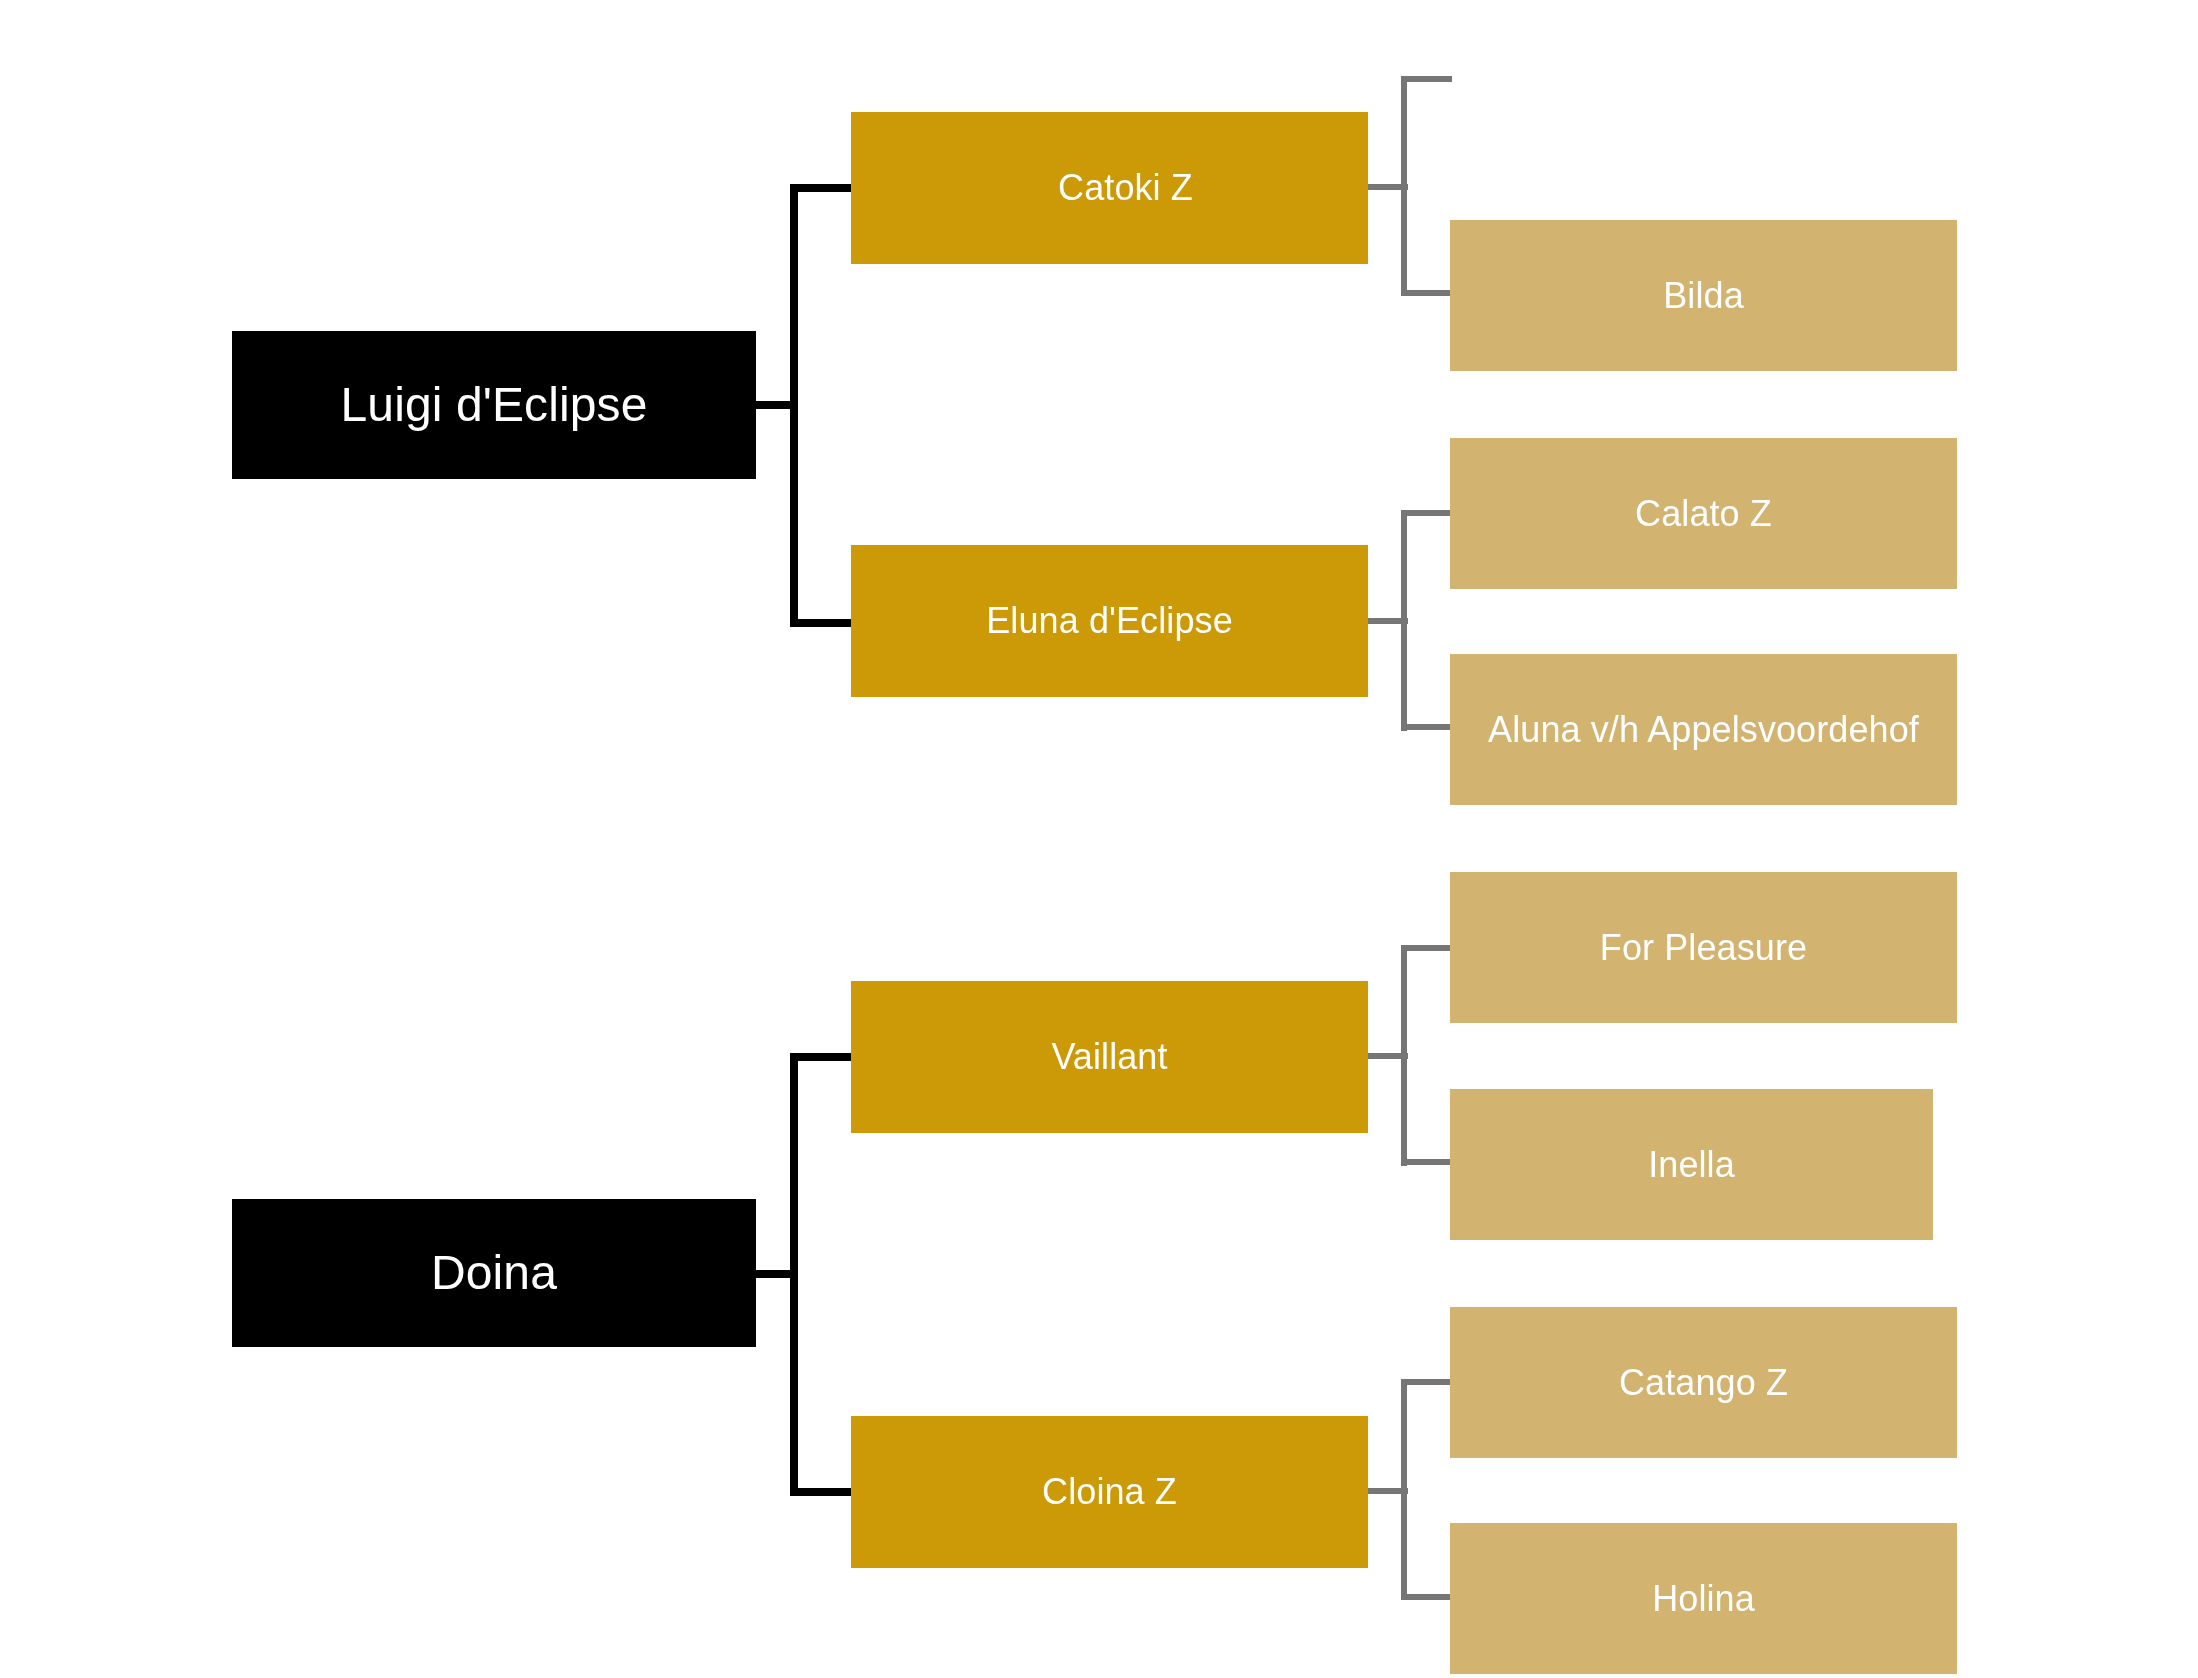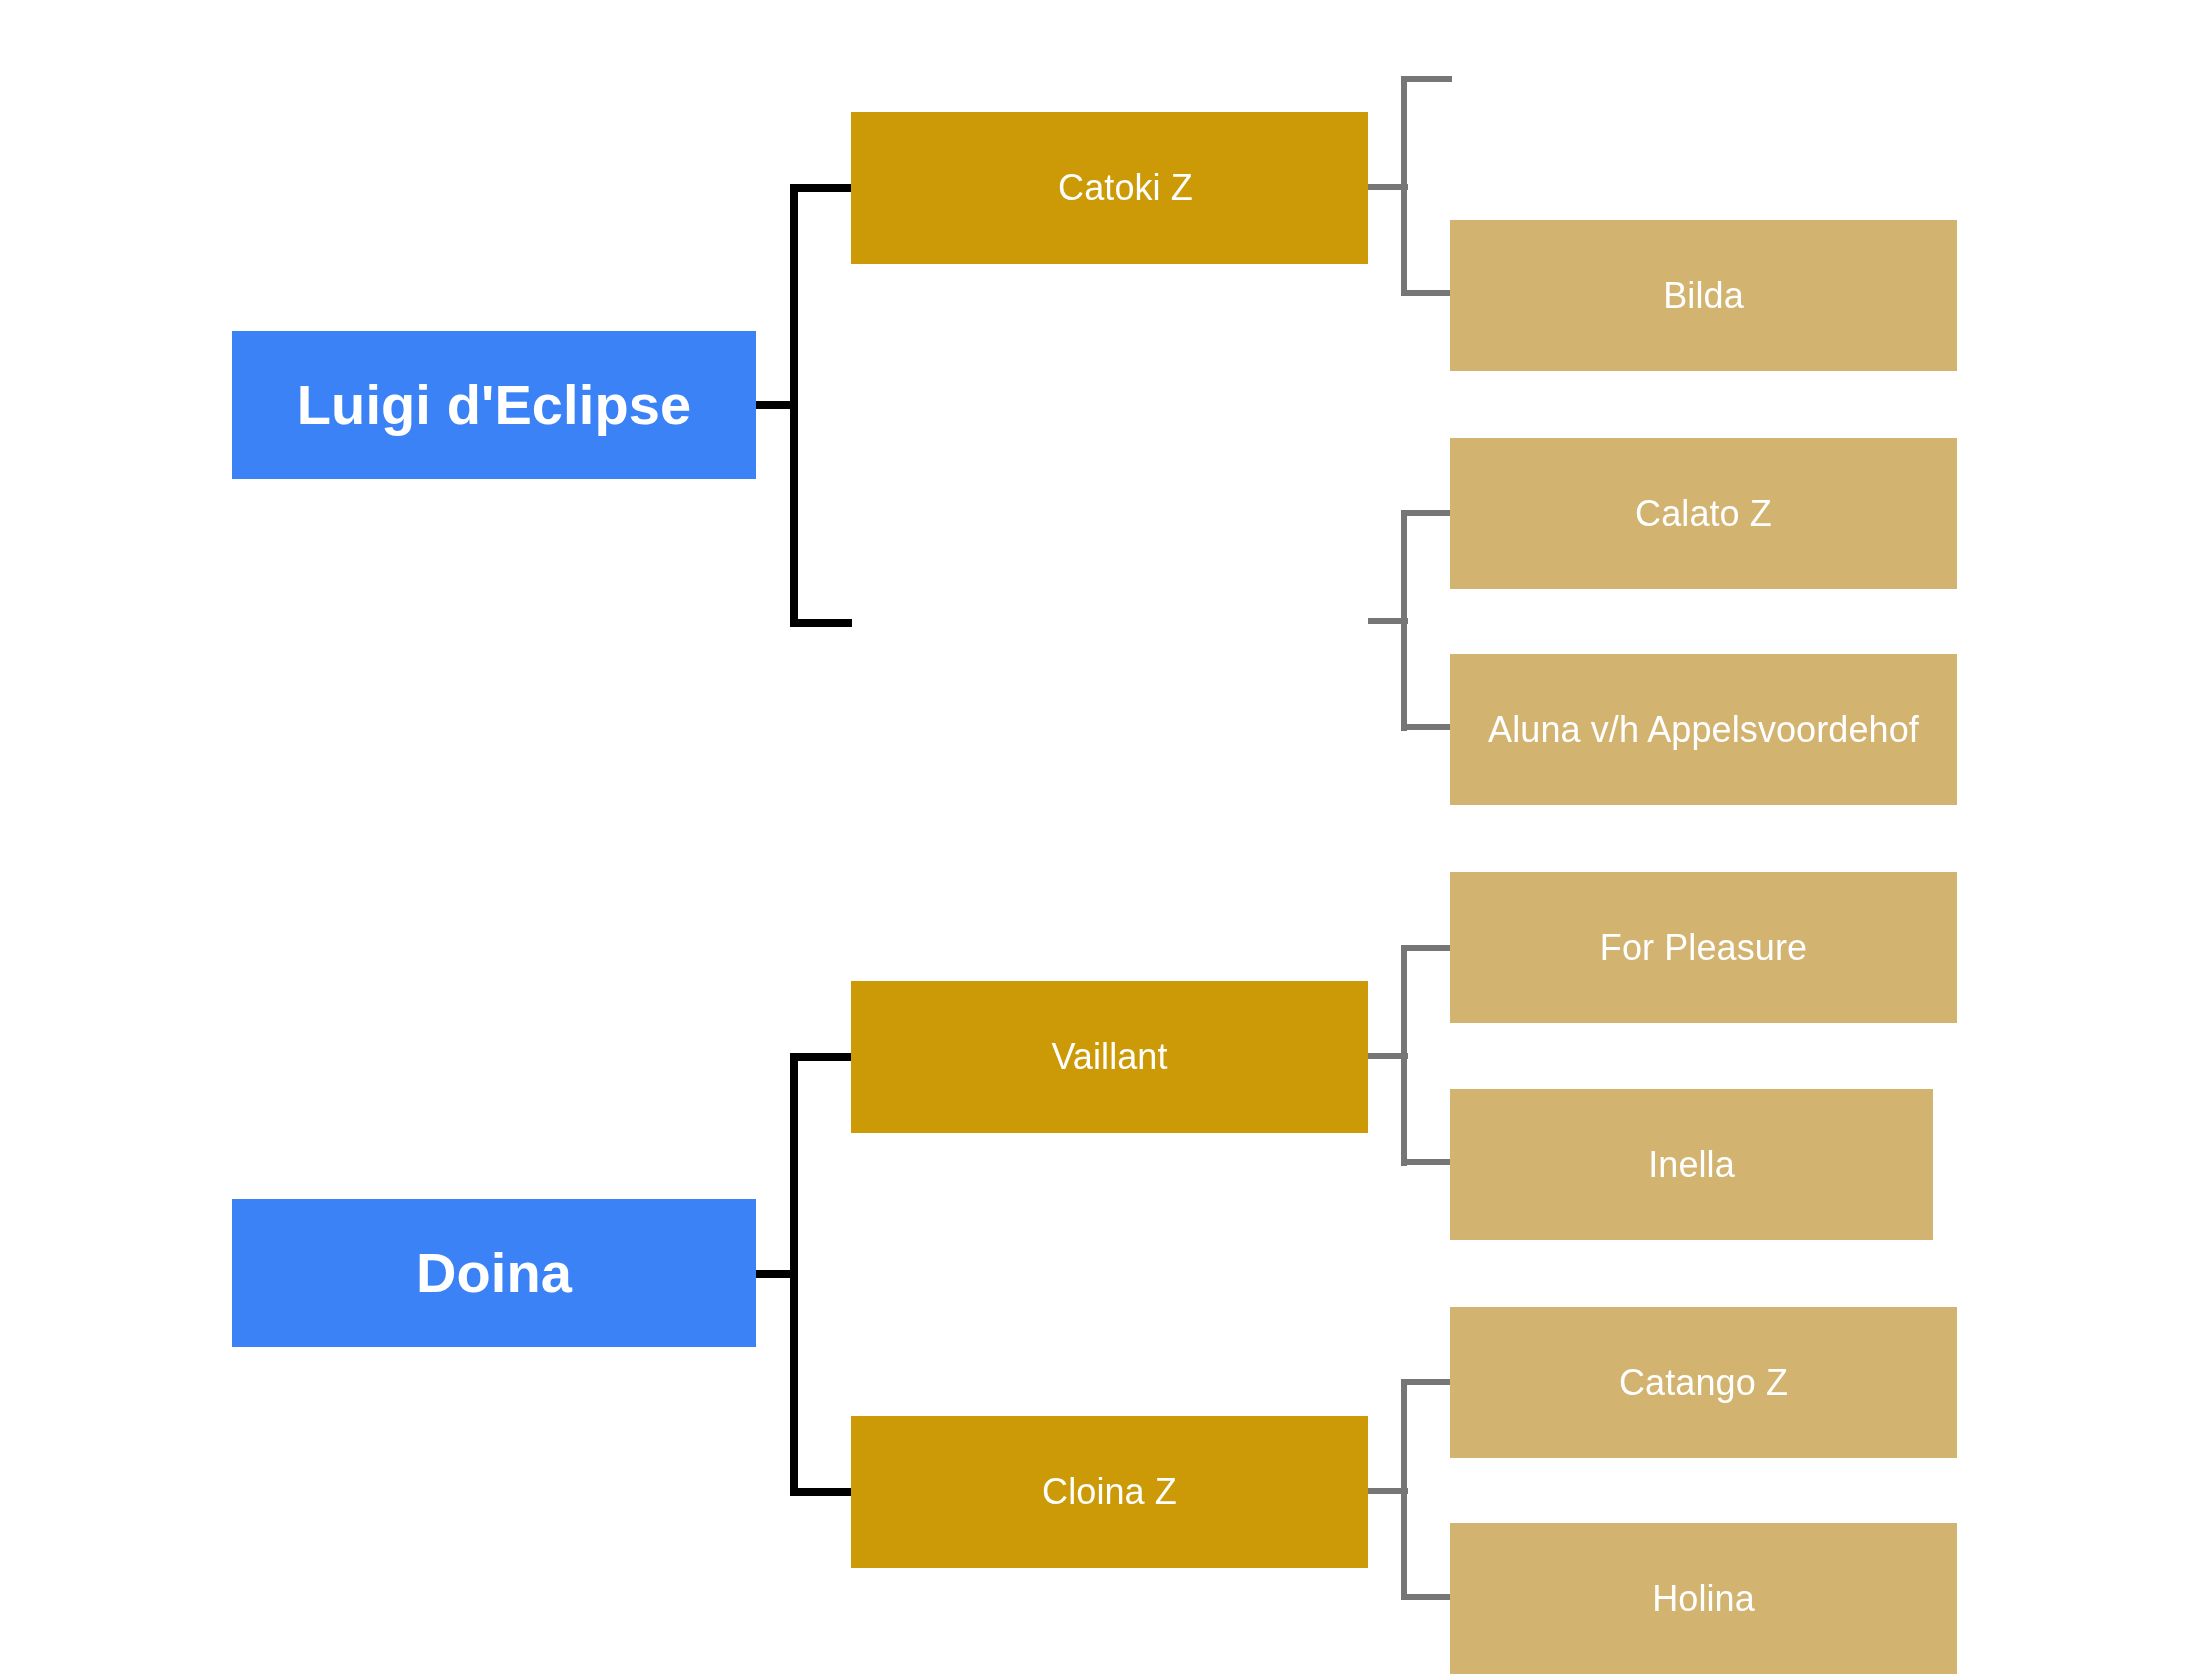--- a/index.html
+++ b/index.html
@@ -25,23 +25,23 @@
     justify-content: center;
     box-sizing: border-box;
     color: #ffffff;
     text-align: center;
     line-height: 1.05;
     white-space: nowrap;
     overflow: visible;
     letter-spacing: 0.1px;
   }
   .node.gen0 {
-    background: #3b82f6;
-    font-size: 56px;
-    font-weight: 700;
+    background: #000000;
+    font-size: 48px;
+    font-weight: 400;
   }
   .node.gen1 {
     background: #CC9A06;
     font-size: 36px;
     font-weight: 400;
   }
   .node.gen2 {
     background: #D2B370;
     font-size: 36px;
     font-weight: 400;
@@ -79,20 +79,23 @@
   <div class="connector" style="left:1401px; top:724px; width:51px; height:6.2px;"></div>
 
   <div class="node gen0" style="left:232px; top:331px; width:524px; height:148px;">
     <span class="node-label">Luigi d'Eclipse</span>
   </div>
 
   <div class="node gen1" style="left:851px; top:112px; width:517px; height:152px;padding-left:32px;">
     <span class="node-label">Catoki Z</span>
   </div>
 
+  <div class="node gen1" style="left:851px; top:545px; width:517px; height:152px;">
+    <span class="node-label">Eluna d'Eclipse</span>
+  </div>
 
 
   <div class="node gen2" style="left:1450px; top:220px; width:507px; height:151px;">
     <span class="node-label">Bilda</span>
   </div>
 
   <div class="node gen2" style="left:1450px; top:438px; width:507px; height:151px;">
     <span class="node-label">Calato Z</span>
   </div>
 

